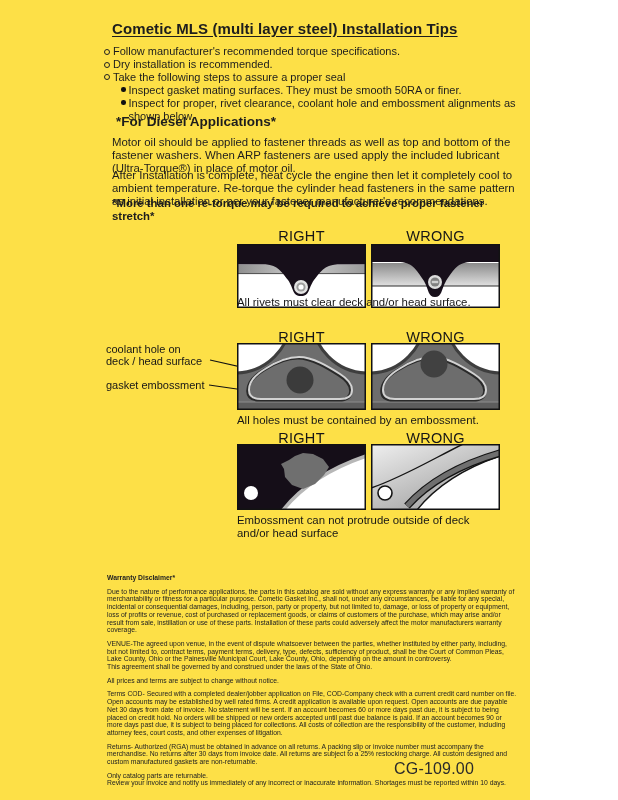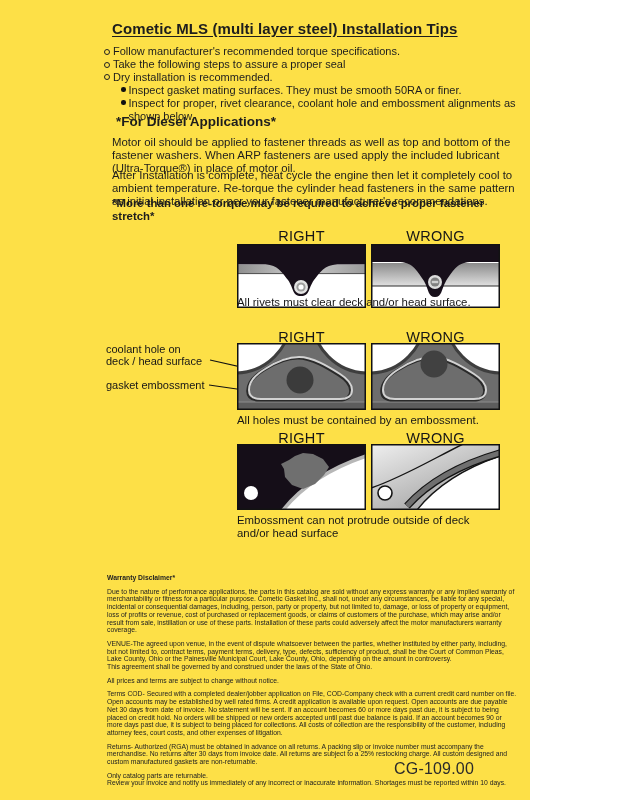--- a/index.html
+++ b/index.html
@@ -53,25 +53,25 @@
 
   <h1 class="title">Cometic MLS (multi layer steel) Installation Tips</h1>
 
   <div class="tips">
     <div class="b">
       <span class="ob"></span>
       <span>Follow manufacturer's recommended torque specifications.</span>
     </div>
     <div class="b">
       <span class="ob"></span>
-      <span>Take the following steps to assure a proper seal</span>
+      <span>Dry installation is recommended.</span>
     </div>
     <div class="b">
       <span class="ob"></span>
-      <span>Dry installation is recommended.</span>
+      <span>Take the following steps to assure a proper seal</span>
     </div>
     <div class="b sub">
       <span class="fb"></span>
       <span>Inspect gasket mating surfaces.  They must be smooth 50RA or finer.</span>
     </div>
     <div class="b sub">
       <span class="fb"></span>
       <span>Inspect for proper, rivet clearance, coolant hole and embossment alignments as shown below.</span>
     </div>
   </div>

